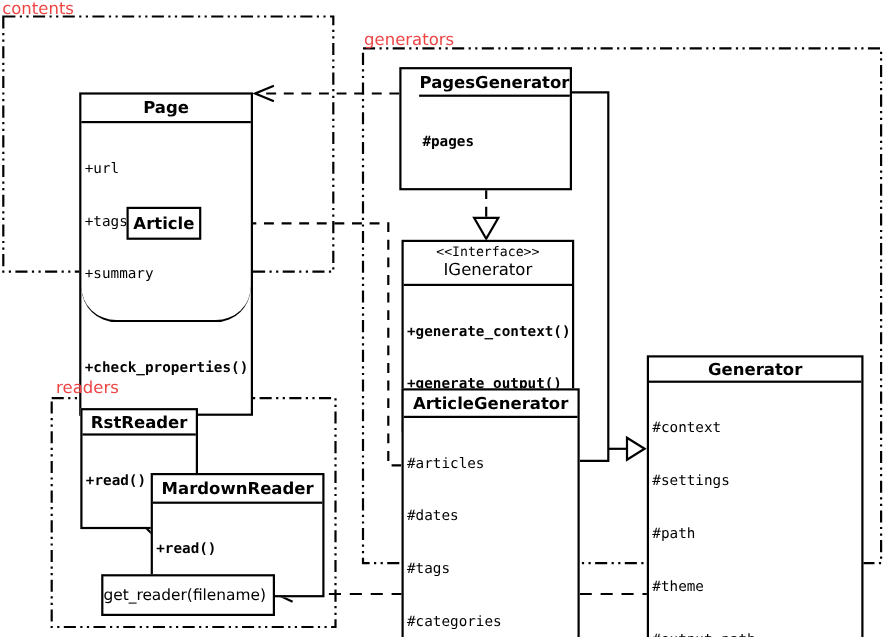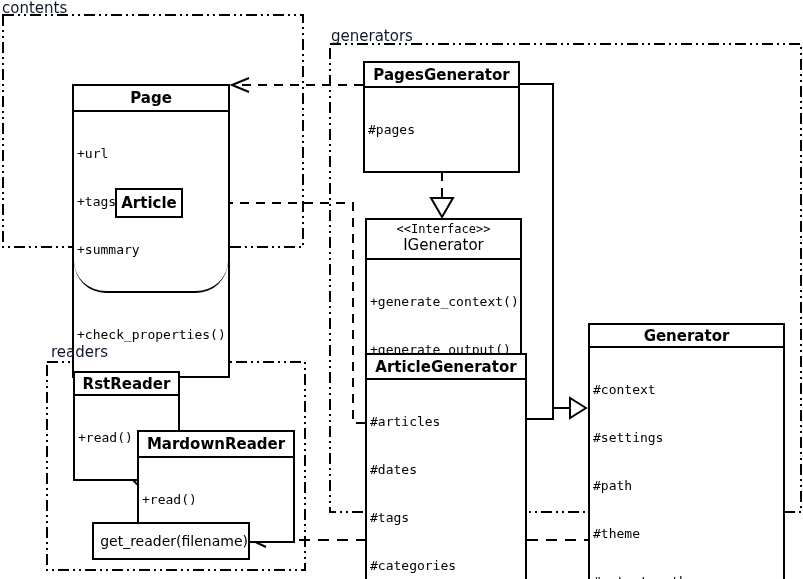--- a/index.html
+++ b/index.html
@@ -1,31 +1,31 @@
 <!DOCTYPE html>
 <html><head>
 <meta charset="utf-8">
 <style>
   html,body{margin:0;padding:0;background:#ffffff;}
   #canvas{position:relative;width:803px;height:579px;background:#ffffff;overflow:hidden;
           font-family:"DejaVu Sans",sans-serif;color:#000;}
   #wires{position:absolute;left:0;top:0;z-index:1;}
-  .pkg-label{position:absolute;z-index:3;font-size:15px;line-height:15px;color:#0f172a;}
+  .pkg-label{position:absolute;z-index:3;font-size:15px;line-height:15px;color:#ef4444;}
   .uml-class{position:absolute;z-index:2;background:#fff;border:2px solid #000;box-sizing:border-box;}
   .uml-title{font-family:"DejaVu Sans",sans-serif;font-weight:bold;font-size:15px;
              text-align:center;border-bottom:2px solid #000;display:flex;align-items:center;justify-content:center;}
   .uml-title.noline{border-bottom:none;}
   .uml-comp{font-family:"DejaVu Sans Mono",monospace;font-size:13px;line-height:16px;
             padding:2px 3px 1px 3px;border-bottom:2px solid #000;white-space:pre;border-radius:32px;}
-  .uml-comp.last{border-bottom:none;}
+  .uml-comp.last{border-bottom:none;font-weight:bold;}
   .uml-line{white-space:pre;}
   .stereotype{font-family:"DejaVu Sans Mono",monospace;font-size:12px;font-weight:normal;
               text-align:center;line-height:14px;}
   .iface-name{font-size:15px;font-weight:normal;line-height:18px;text-align:center;}
-  .plainbox{display:flex;align-items:center;justify-content:flex-end;
+  .plainbox{display:flex;align-items:center;justify-content:flex-start;
             font-family:"DejaVu Sans",sans-serif;font-size:14px;}
 </style>
 </head>
 <body>
 
 <div id="canvas">
 
   <svg id="wires" width="803" height="579" viewBox="0 0 803 579">
 
     <g>
@@ -98,21 +98,21 @@
     </div>
     <div class="uml-comp last">
       <div class="uml-line">+check_properties()</div>
     </div>
   </div>
 
   <div class="uml-class" style="left:115px;top:188px;width:68px;height:30px;">
     <div class="uml-title noline" style="height:26px;">Article</div>
   </div>
 
-  <div class="uml-class" style="left:363px;top:61px;width:157px;">
+  <div class="uml-class" style="left:363px;top:61px;width:157px;padding-left:16px;">
     <div class="uml-title" style="height:23px;">PagesGenerator</div>
     <div class="uml-comp last">
       <div class="uml-line">#pages</div>
     </div>
   </div>
 
   <div class="uml-class" style="left:365px;top:218px;width:157px;">
     <div class="uml-title" style="height:36px;display:block;padding-top:2px;">
       <div class="stereotype">&lt;&lt;Interface&gt;&gt;</div>
       <div class="iface-name">IGenerator</div>

